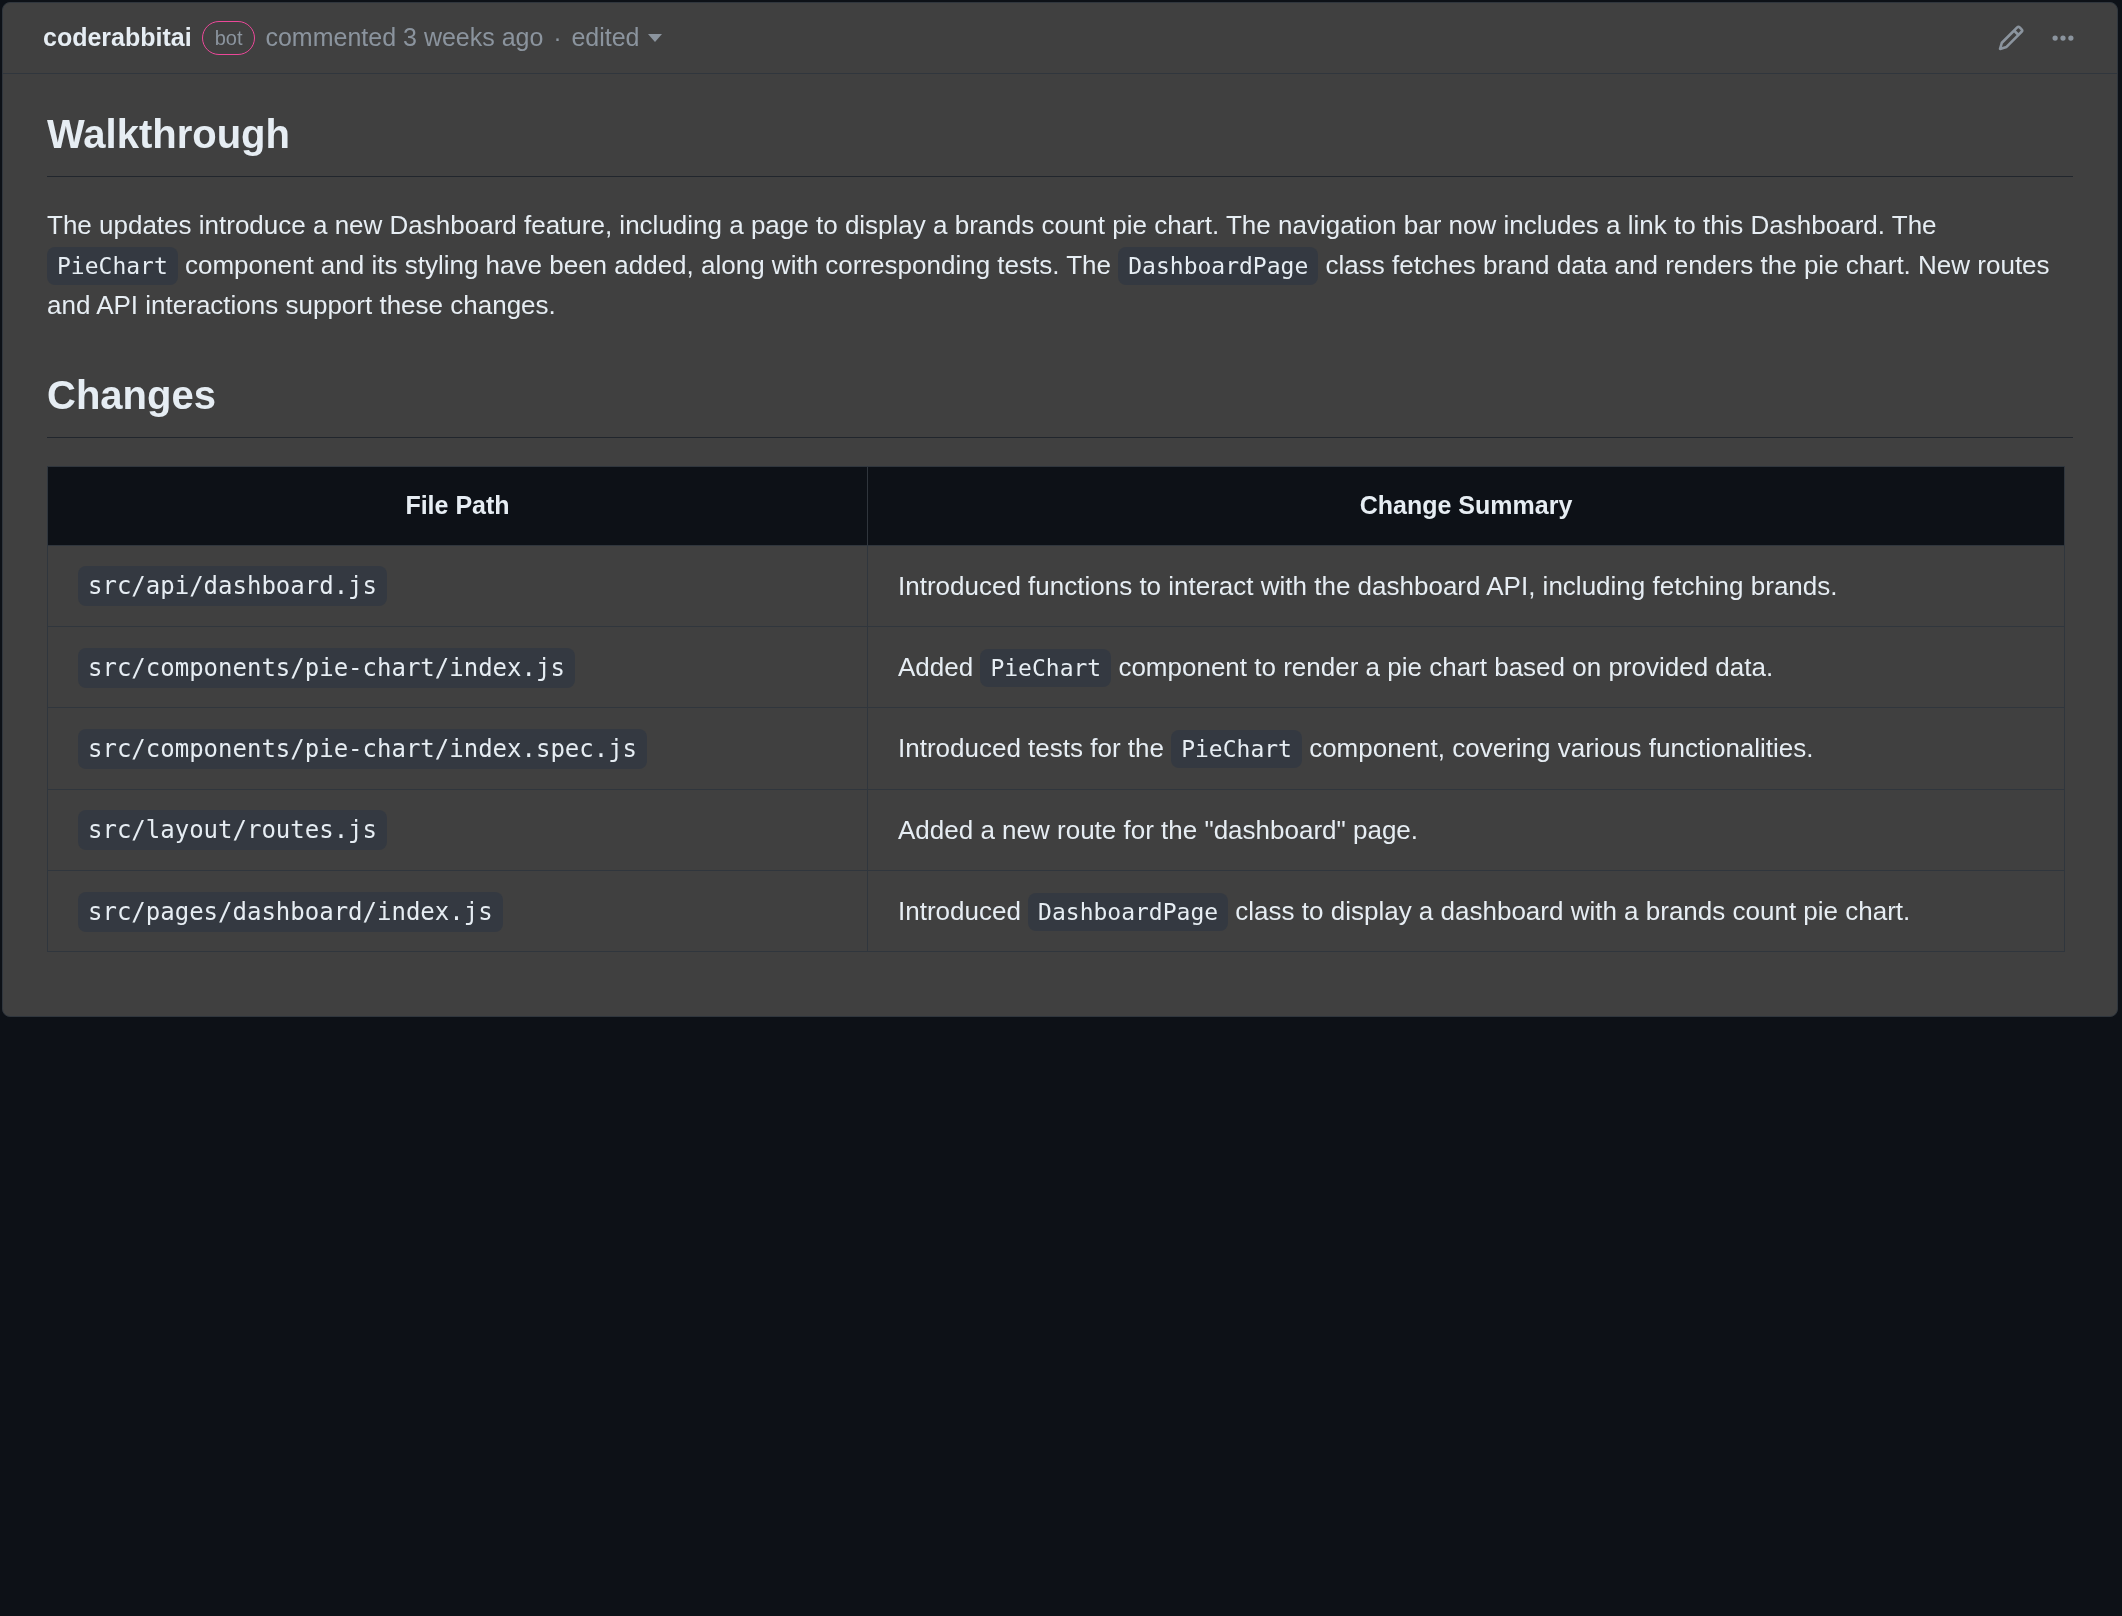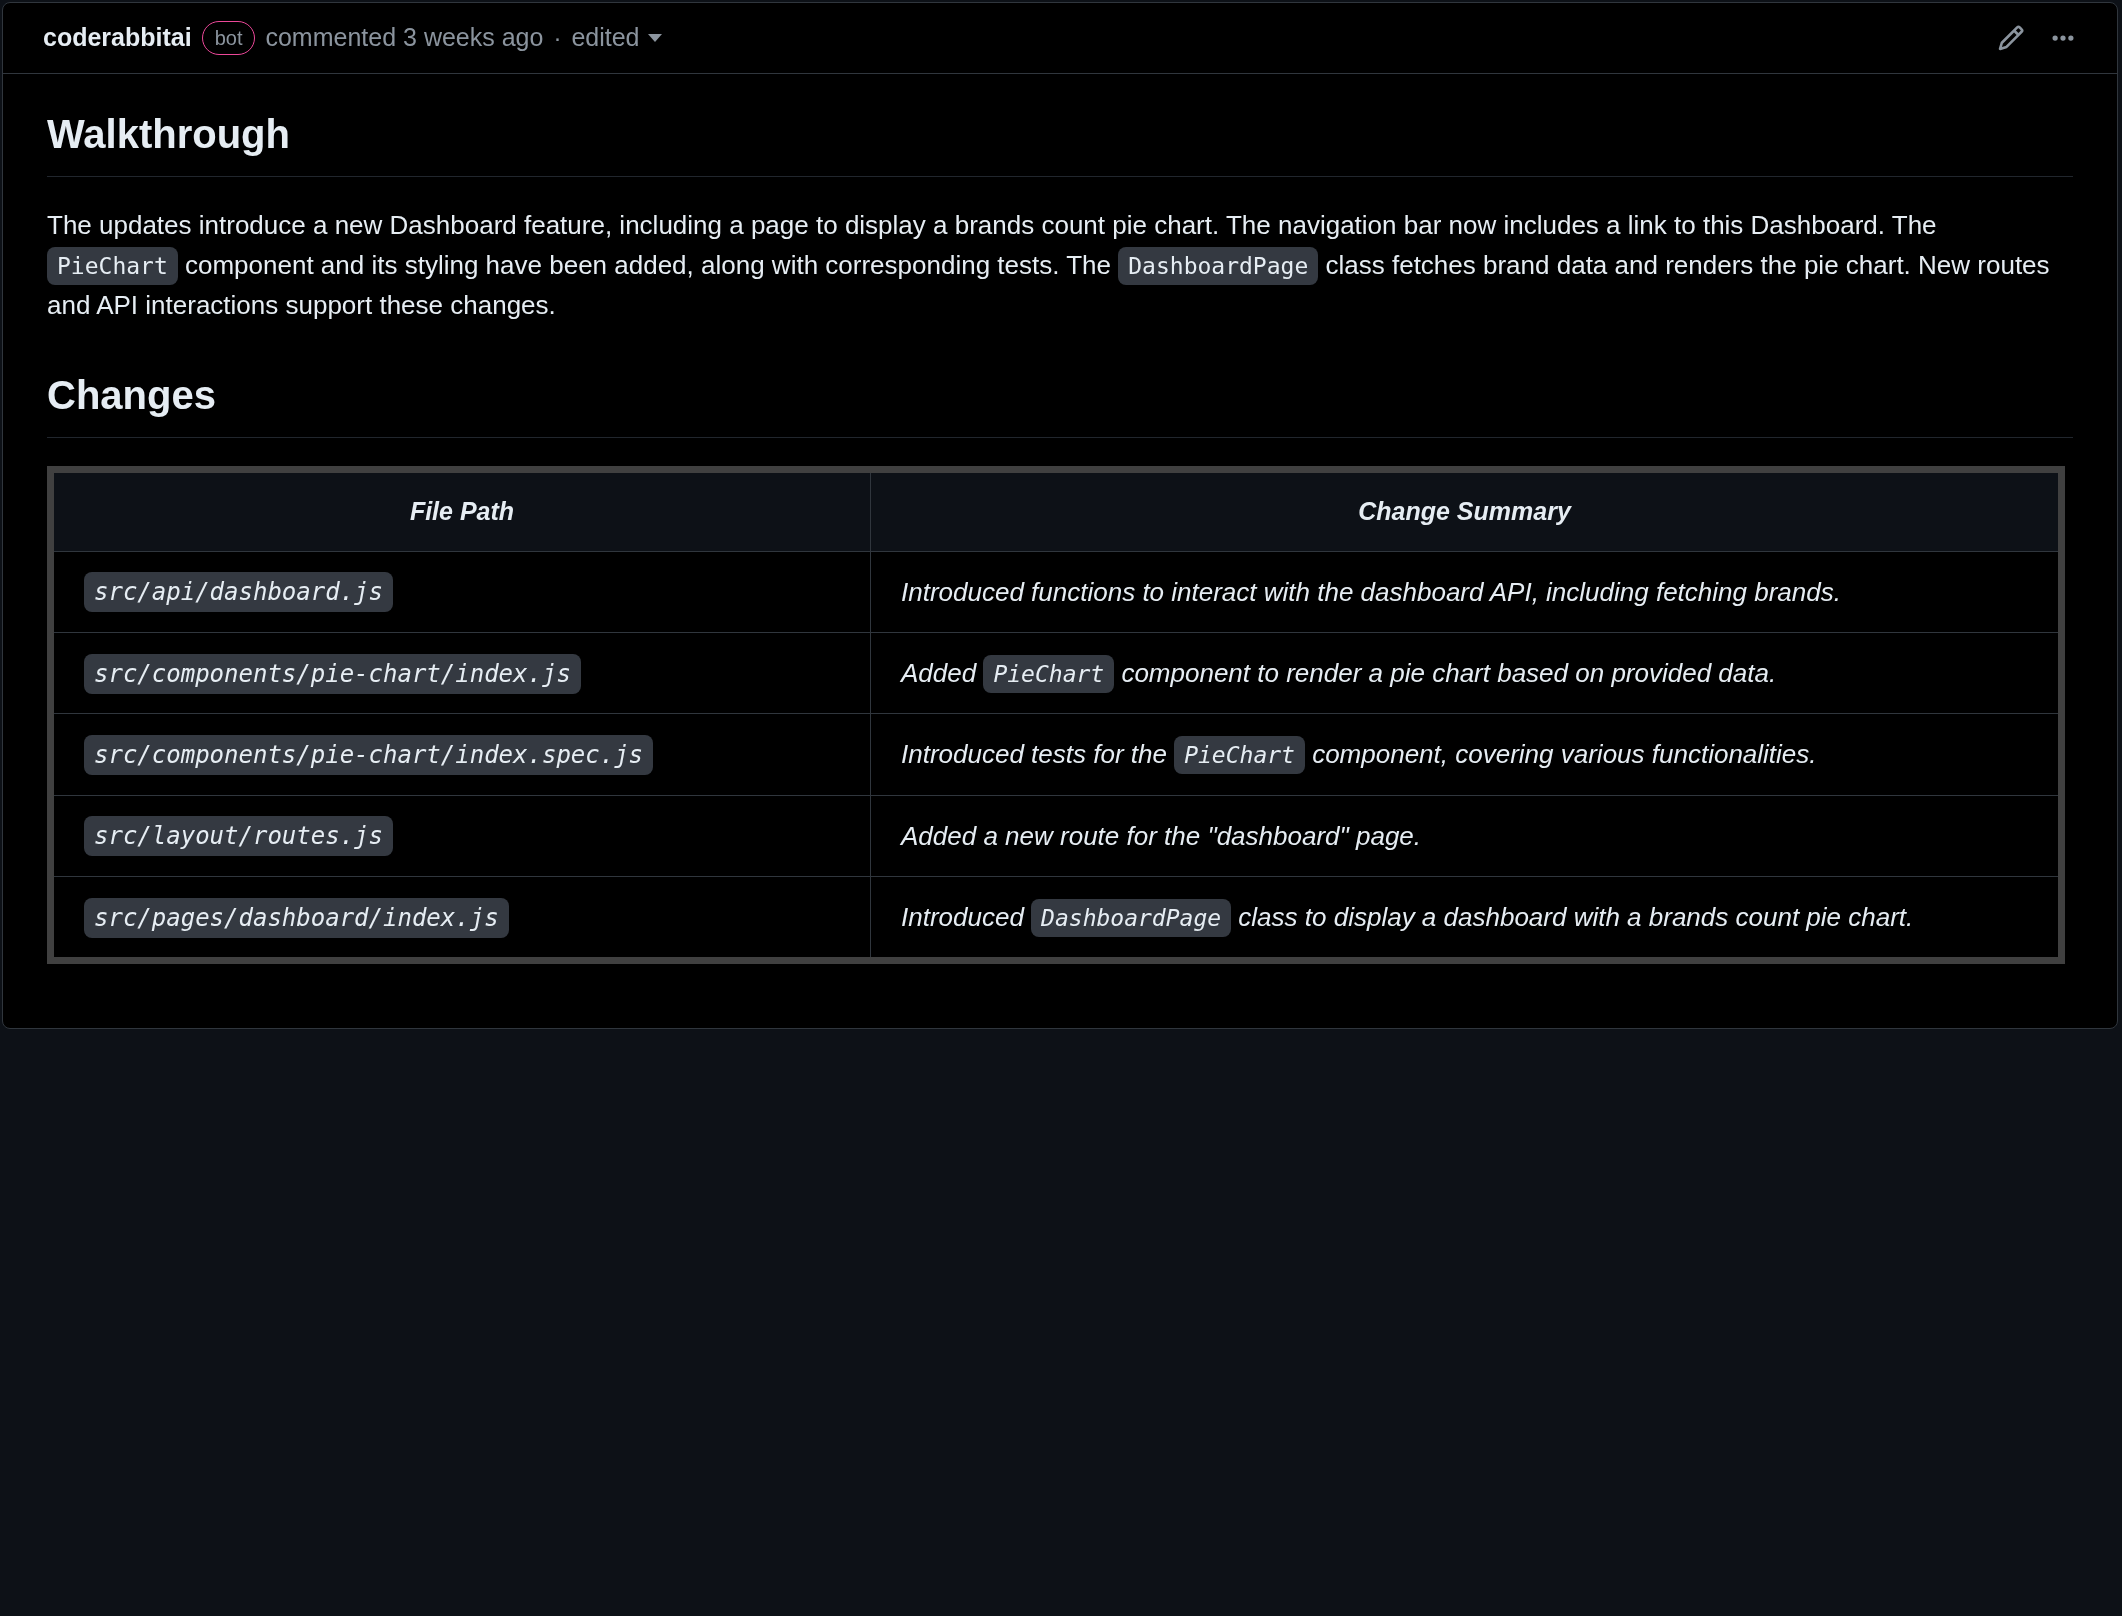--- a/index.html
+++ b/index.html
@@ -8,21 +8,21 @@
     color: #e6edf3;
     font-family: -apple-system, BlinkMacSystemFont, "Segoe UI", Helvetica, Arial, sans-serif;
     font-size: 24px;
     line-height: 1.5;
   }
   .comment-container {
     border: 1px solid #30363d;
     border-radius: 8px;
     margin: 2px;
     width: 2116px;
-    background: #000000;
+    background: #404040;
   }
   .comment-header {
     display: flex;
     align-items: center;
     justify-content: space-between;
     padding: 16px 40px 16px 40px;
     border-bottom: 1px solid #30363d;
   }
   .header-left {
     display: flex;
@@ -103,24 +103,23 @@
     font-family: ui-monospace, SFMono-Regular, "SF Mono", Menlo, Consolas, monospace;
     font-size: 23px;
     padding: 6px 10px;
     border-radius: 8px;
     white-space: nowrap;
   }
   table.changes {
     width: 100%;
     max-width: 2018px;
     border-collapse: collapse;
-    border: 7px solid #404040;
+    border: 1px solid #404040;
     margin-top: 28px;
     margin-bottom: 20px;
-    font-style: italic;
   }
   table.changes th {
     background: #0d1117;
     color: #e6edf3;
     font-weight: 600;
     font-size: 25px;
     text-align: center;
     padding: 20px 24px;
     border: 1px solid #30363d;
   }

